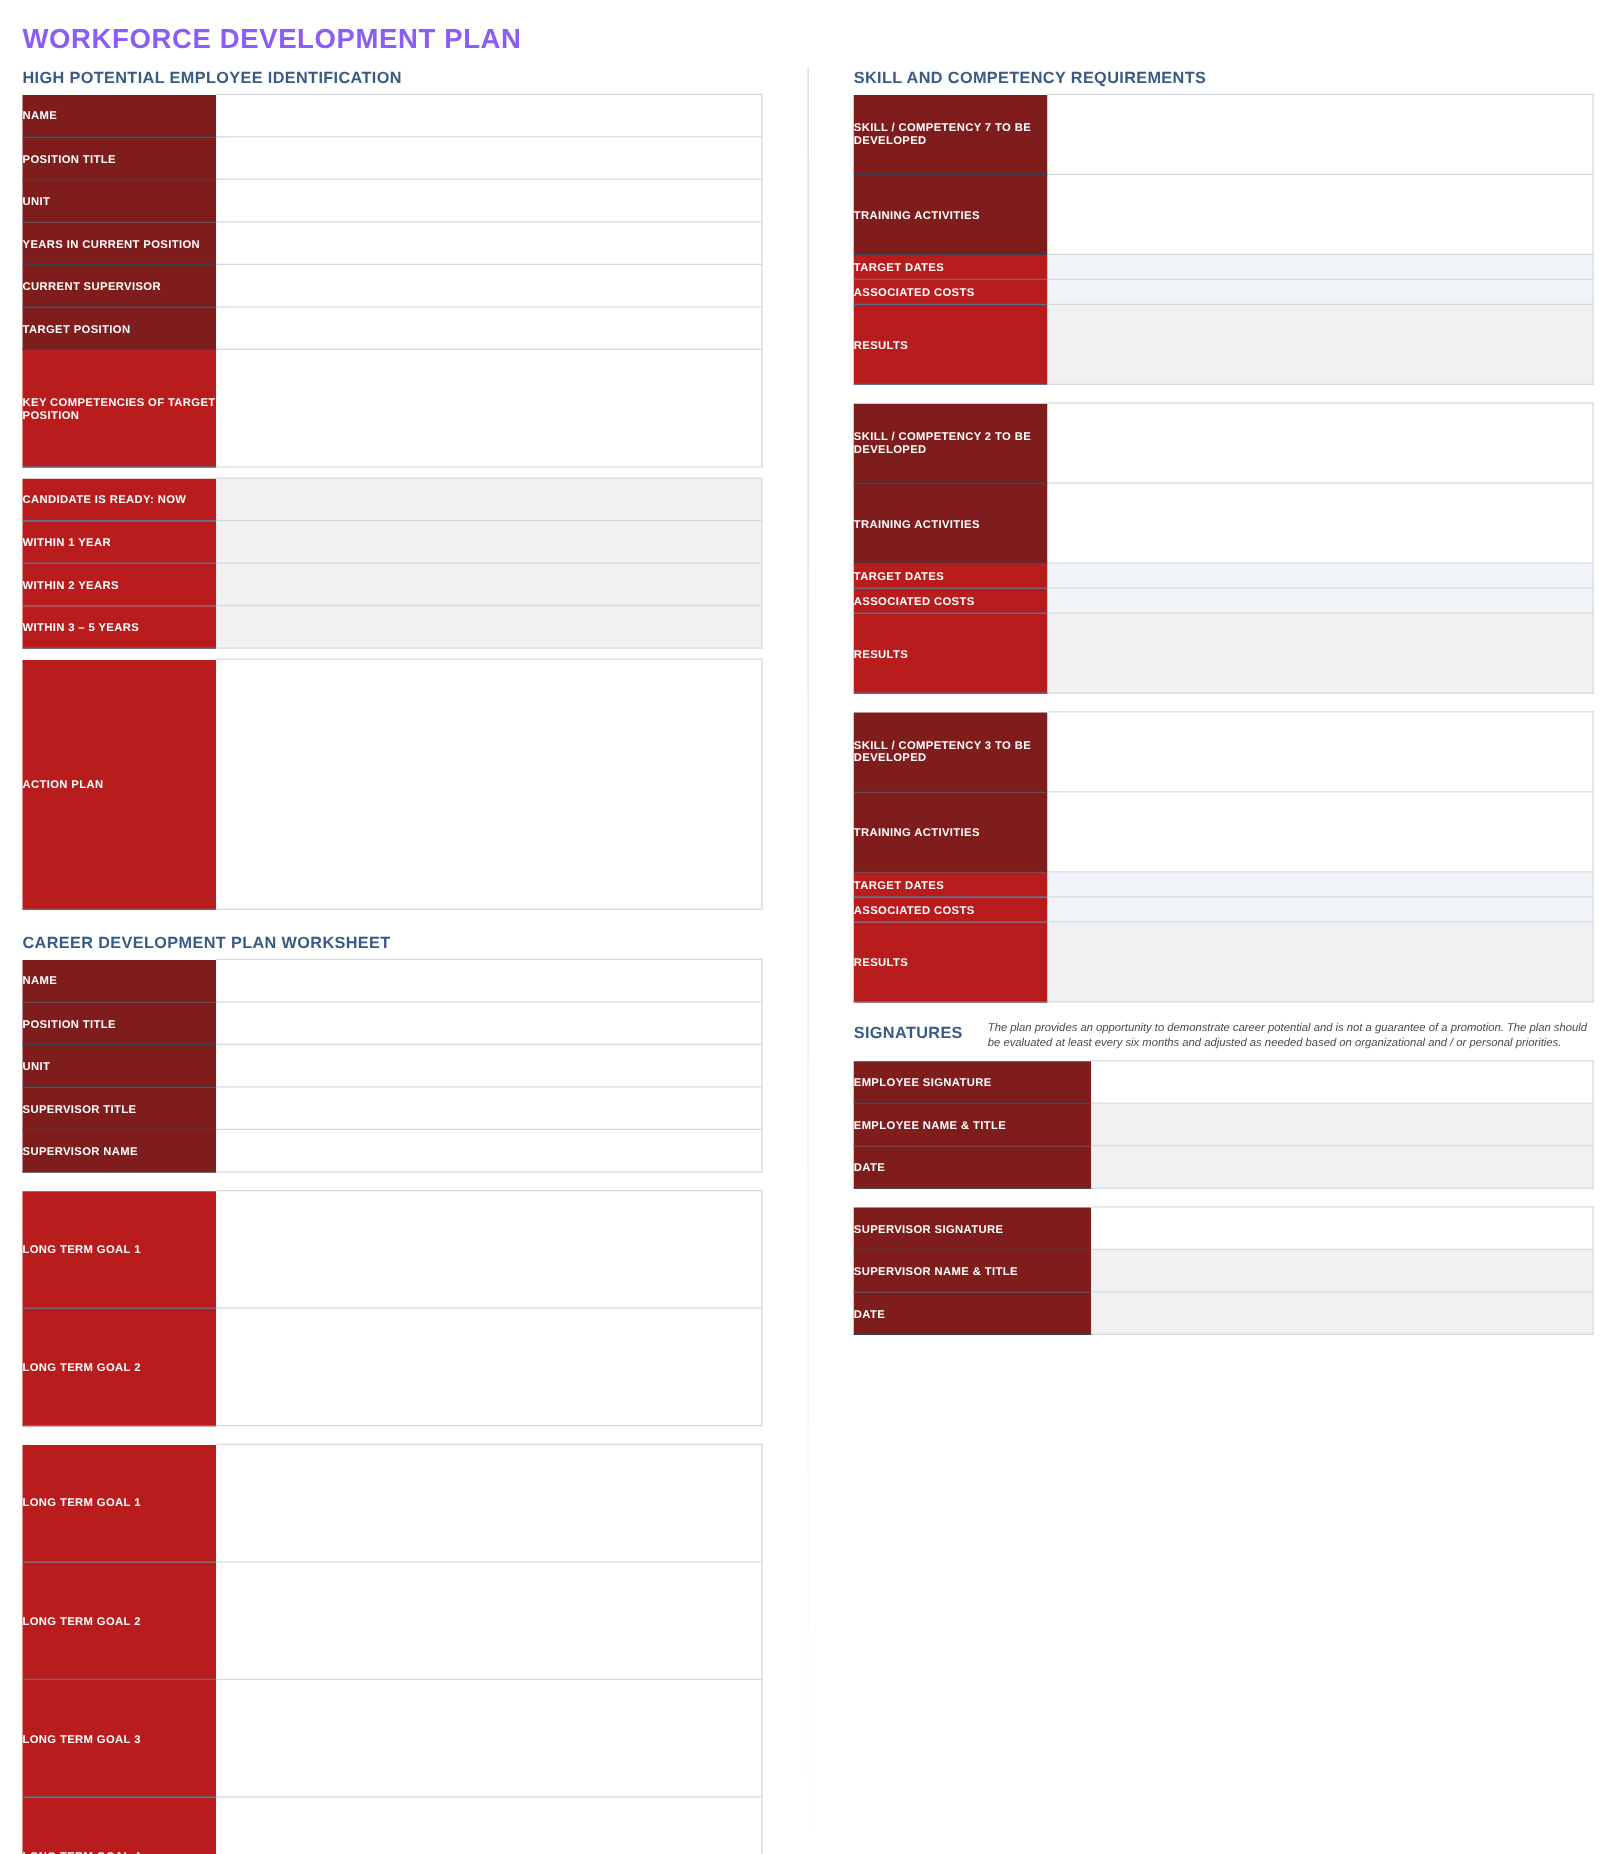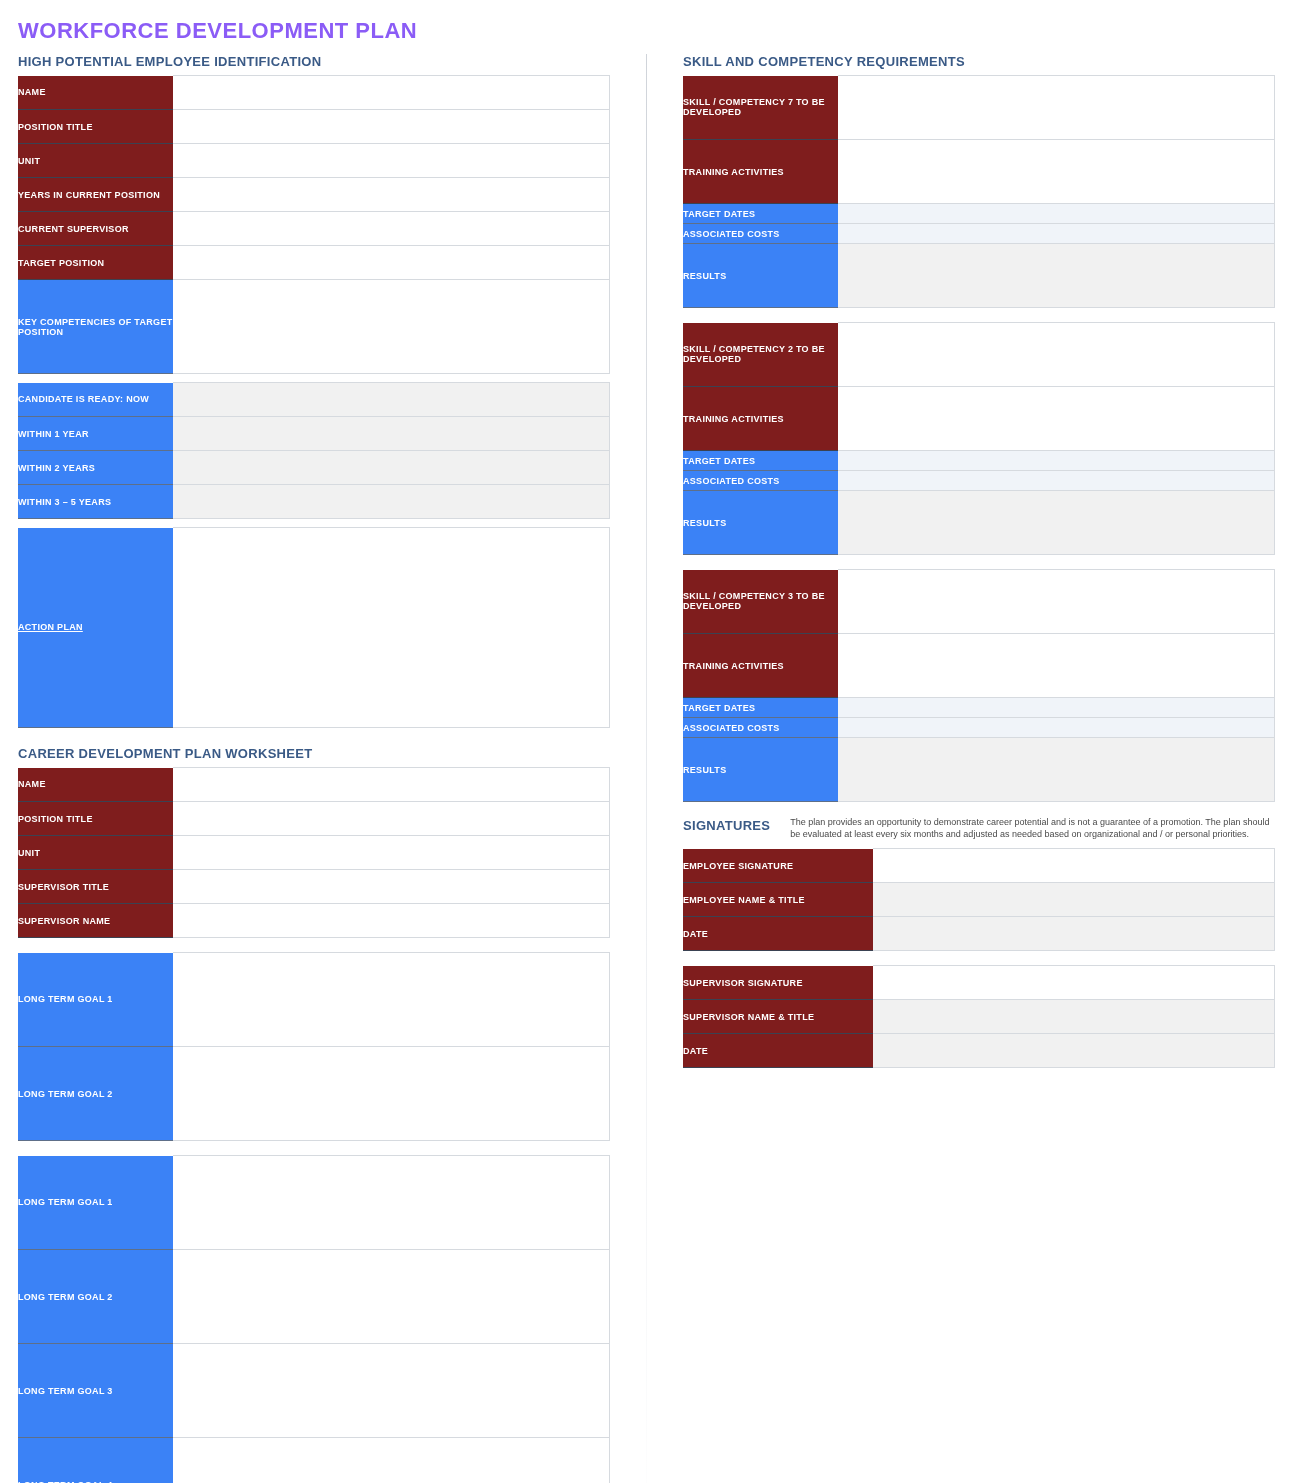--- a/index.html
+++ b/index.html
@@ -48,24 +48,24 @@
     background: #7f1d1d;
     color: #fff;
     font-size: 9px;
     font-weight: 700;
     letter-spacing: .3px;
     padding: 0 10px;
     border-bottom: 1px solid #3a4252;
     height: 34px;
   }
   .lbl-right { text-align: left; padding-right: 14px; }
-  .lbl.slate, .lbl-right.slate { background: #3b82f6; border-bottom-color: #5e6f88; }
+  .lbl.slate, .lbl-right.slate { background: #b91c1c; border-bottom-color: #5e6f88; }
   .lbl.tall { height: 94px; padding-top: 0; padding-bottom:0; vertical-align: middle;}
   .lbl.tall2 { height: 64px; vertical-align: middle;}
-  .lbl.xtall { height: 200px; vertical-align: middle; text-decoration: underline;}
+  .lbl.xtall { height: 200px; vertical-align: middle;}
   .lbl.small { height: 20px; font-size: 9px; vertical-align: middle;}
   .lbl.small.slate, .lbl-right.small.slate { border-bottom-color:#5e6f88;}
   .val {
     background: #fff;
     border: 1px solid #d6dadf;
     border-left: none;
     height: 34px;
     font-size: 11px;
     color: #333;
     padding: 4px 8px;
@@ -79,20 +79,21 @@
   table.form tr:first-child .val { border-top: 1px solid #d6dadf; }
 
   .stack { margin-bottom: 14px; }
   .stack.small-gap { margin-bottom: 8px; }
   .stack.big-gap { margin-bottom: 18px; }
 
   .note {
     font-size: 9px;
     line-height: 1.35;
     color: #4a4a4a;
+    font-style: italic;
   }
   .sig-head-row {
     display:flex; align-items:flex-start; gap:20px; margin: 6px 0 8px 0;
   }
   .sig-head-row h2.section-heading { margin-top:2px;}
   col.label-col { width: 155px; }
   col.label-col-wide { width: 190px; }
   col.readiness-col { width: 155px; }
 </style>
 </head>

